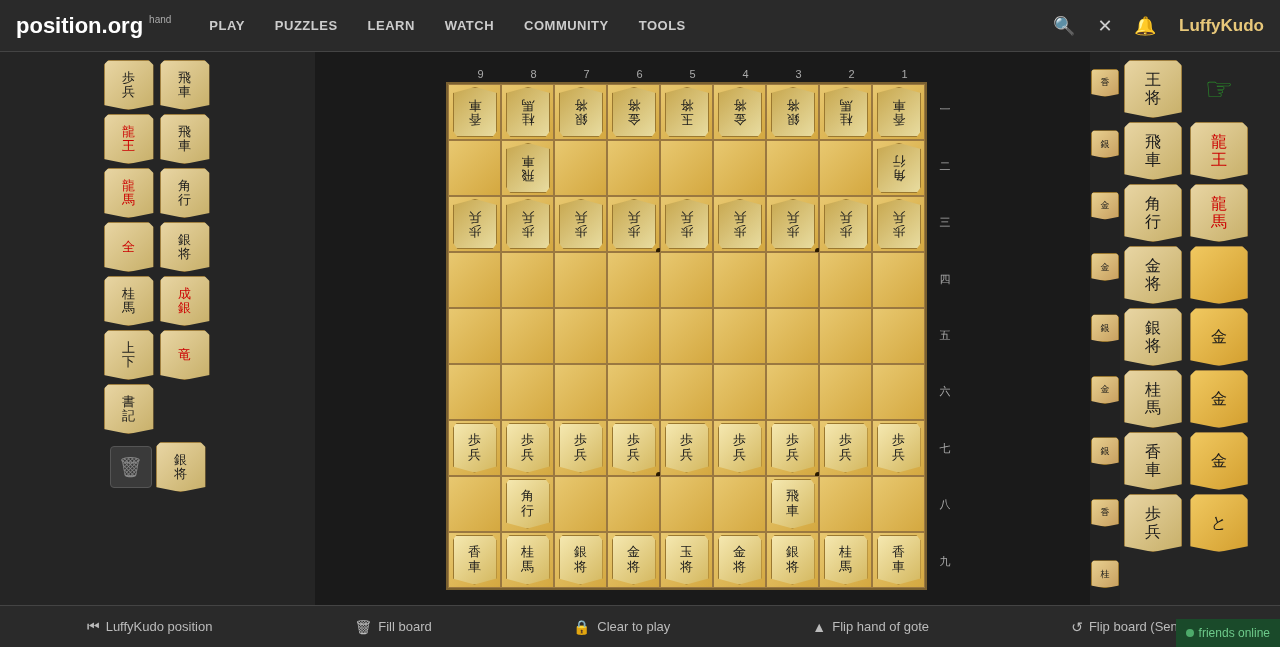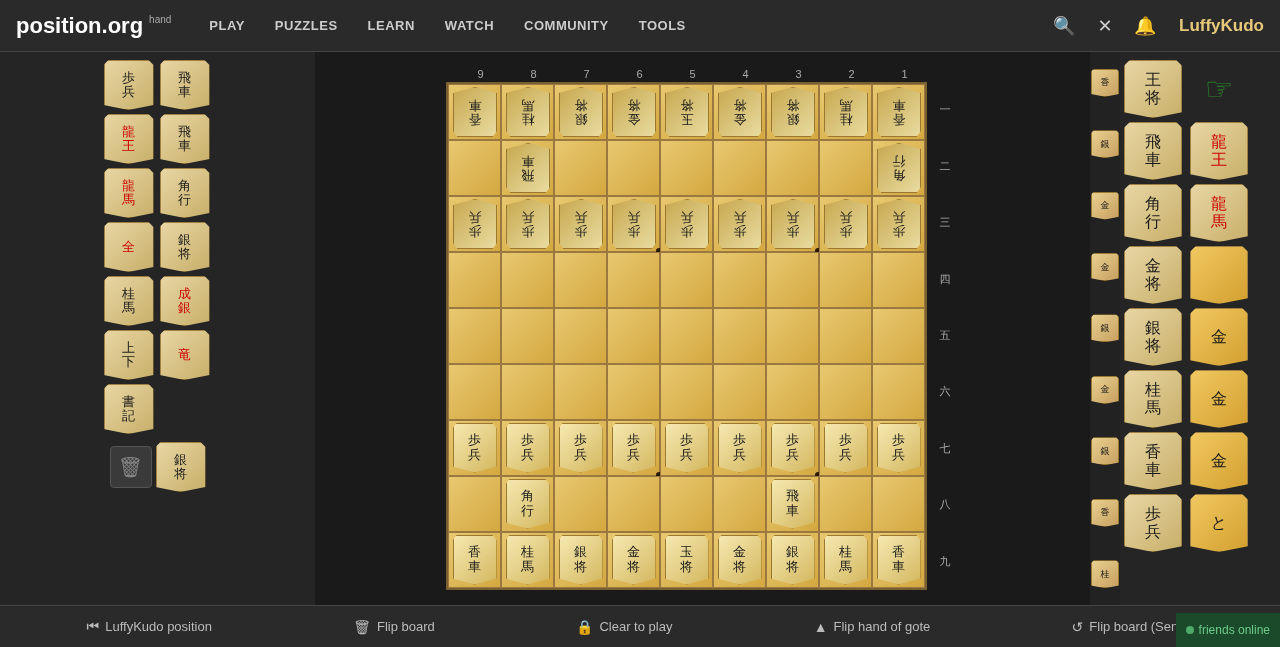--- a/index.html
+++ b/index.html
@@ -309,21 +309,21 @@
       position: absolute;
       bottom: 0;
       right: 0;
       background: #1a4a2a;
       color: #6dca8a;
       font-size: 12px;
       padding: 4px 10px;
       display: flex;
       align-items: center;
       gap: 5px;
-      height: 34px;
+      height: 28px;
     }
     .friends-dot {
       width: 8px;
       height: 8px;
       background: #4daa6a;
       border-radius: 50%;
     }
 
     
     .side-hand-area {
@@ -826,21 +826,21 @@
   </div>
 </div>
 
 <footer>
   <div class="footer-btn">
     <span class="footer-icon">⏮</span>
     <span>LuffyKudo position</span>
   </div>
   <div class="footer-btn">
     <span class="footer-icon">🗑</span>
-    <span>Flip board</span>
+    <span>Fill board</span>
   </div>
   <div class="footer-btn">
     <span class="footer-icon">🔒</span>
     <span>Clear to play</span>
   </div>
   <div class="footer-btn">
     <span class="footer-icon">▲</span>
     <span>Flip hand of gote</span>
   </div>
   <div class="footer-btn">

